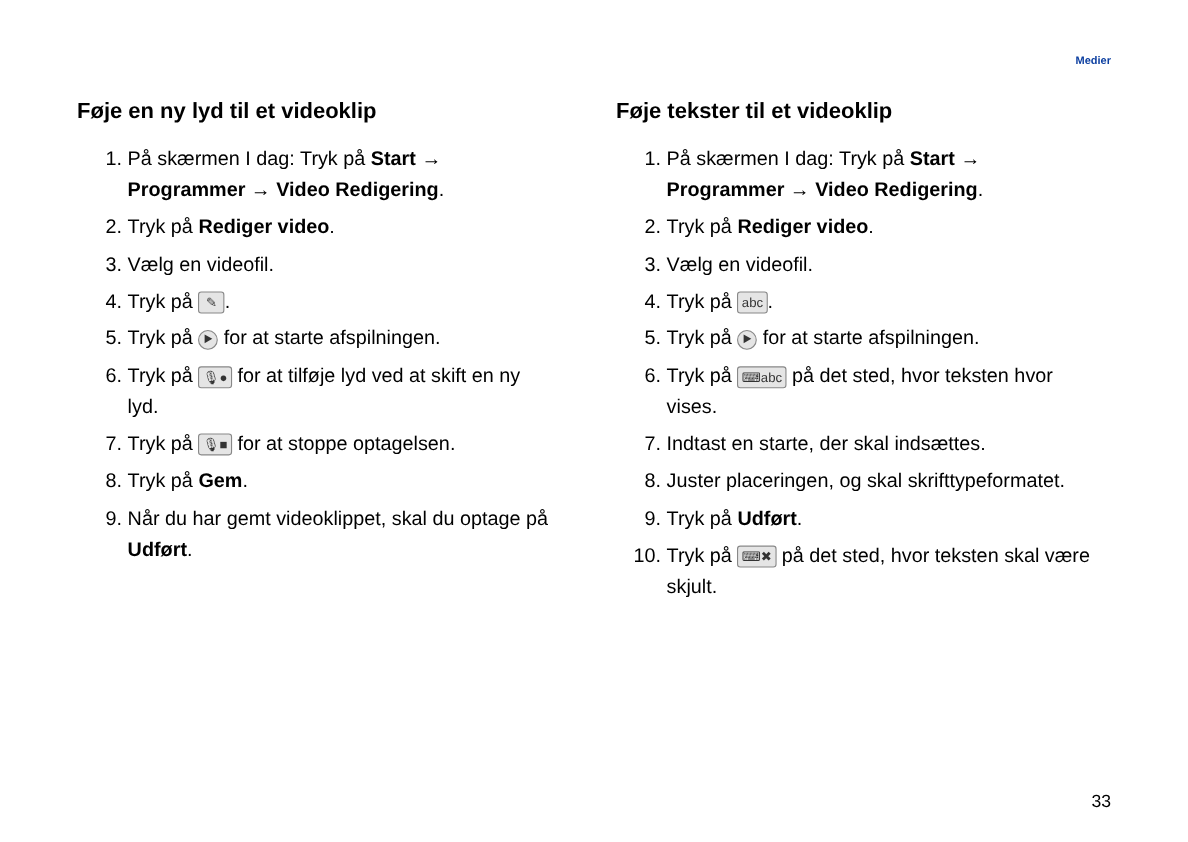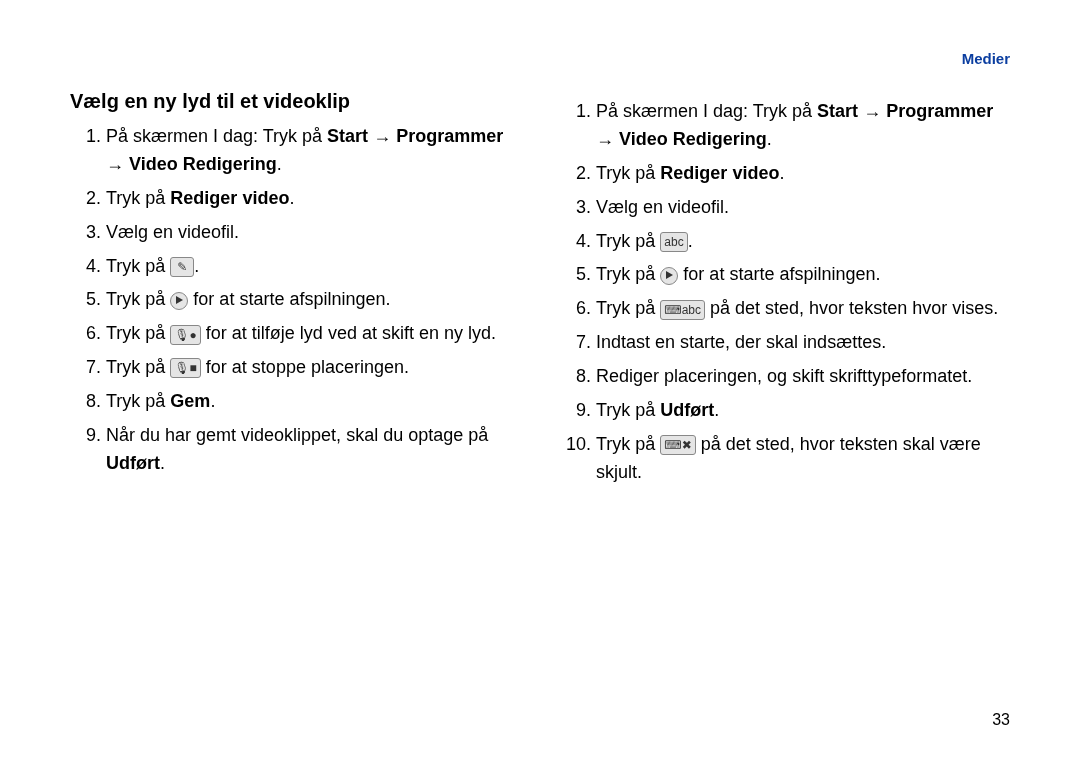--- a/index.html
+++ b/index.html
@@ -17,39 +17,39 @@
     height: 765px;
     box-sizing: border-box;
     padding: 50px 70px 40px 70px;
   }
   .section-header {
     position: absolute;
     top: 50px;
     right: 70px;
     color: #0b3ea0;
     font-weight: bold;
-    font-size: 15px;
+    font-size: 10px;
     text-align: right;
   }
   .columns {
     display: flex;
     gap: 40px;
     margin-top: 40px;
   }
   .col {
     flex: 1;
     min-width: 0;
   }
   .h2 {
     font-size: 20px;
     font-weight: bold;
     margin: 0 0 10px 0;
   }
   ol {
-    margin: 8px;
+    margin: 18px;
     padding-left: 28px;
     font-size: 18px;
     line-height: 1.55;
   }
   ol li {
     margin-bottom: 6px;
   }
   .b { font-weight: bold; }
   .arrow { font-family: Arial, sans-serif; }
   .icon {
@@ -79,36 +79,36 @@
     content: "";
     position: absolute;
     left: 5px; top: 3.5px;
     width: 0; height: 0;
     border-left: 7px solid #333;
     border-top: 4.5px solid transparent;
     border-bottom: 4.5px solid transparent;
   }
   .page-num {
     position: absolute;
-    bottom: 36px;
+    bottom: 26px;
     right: 70px;
     font-size: 16px;
     margin-left: 36px;
   }
 </style>
 </head>
 <body>
 
 <div class="page">
   <div class="section-header">Medier</div>
 
   <div class="columns">
 
     <div class="col">
-      <div class="h2">Vælg en ny lyd til et videoklip</div>
+      <div class="h2">Føje en ny lyd til et videoklip</div>
       <ol>
         <li>
           <span>På skærmen I dag: Tryk på </span><span class="b">Start</span>
           <span class="arrow">→</span>
           <span class="b">Programmer</span>
           <span class="arrow">→</span>
           <span class="b">Video Redigering</span><span>.</span>
         </li>
         <li>
           <span>Tryk på </span><span class="b">Rediger video</span><span>.</span>
@@ -117,32 +117,33 @@
         <li>
           <span>Tryk på </span><span class="icon">✎</span><span>.</span>
         </li>
         <li>
           <span>Tryk på </span><span class="icon play"></span><span> for at starte afspilningen.</span>
         </li>
         <li>
           <span>Tryk på </span><span class="icon">🎙●</span><span> for at tilføje lyd ved at skift en ny lyd.</span>
         </li>
         <li>
-          <span>Tryk på </span><span class="icon">🎙■</span><span> for at stoppe placeringen.</span>
+          <span>Tryk på </span><span class="icon">🎙■</span><span> for at stoppe optagelsen.</span>
         </li>
         <li>
           <span>Tryk på </span><span class="b">Gem</span><span>.</span>
         </li>
         <li>
           <span>Når du har gemt videoklippet, skal du optage på </span><span class="b">Udført</span><span>.</span>
         </li>
       </ol>
     </div>
 
     <div class="col">
+      <div class="h2">Føje tekster til et videoklip</div>
       <ol>
         <li>
           <span>På skærmen I dag: Tryk på </span><span class="b">Start</span>
           <span class="arrow">→</span>
           <span class="b">Programmer</span>
           <span class="arrow">→</span>
           <span class="b">Video Redigering</span><span>.</span>
         </li>
         <li>
           <span>Tryk på </span><span class="b">Rediger video</span><span>.</span>
@@ -151,21 +152,21 @@
         <li>
           <span>Tryk på </span><span class="icon">abc</span><span>.</span>
         </li>
         <li>
           <span>Tryk på </span><span class="icon play"></span><span> for at starte afspilningen.</span>
         </li>
         <li>
           <span>Tryk på </span><span class="icon">⌨abc</span><span> på det sted, hvor teksten hvor vises.</span>
         </li>
         <li>Indtast en starte, der skal indsættes.</li>
-        <li>Rediger placeringen, og skift skrifttypeformatet.</li>
+        <li>Juster placeringen, og skal skrifttypeformatet.</li>
         <li>
           <span>Tryk på </span><span class="b">Udført</span><span>.</span>
         </li>
         <li>
           <span>Tryk på </span><span class="icon">⌨✖</span><span> på det sted, hvor teksten skal være skjult.</span>
         </li>
       </ol>
     </div>
   </div>
 

